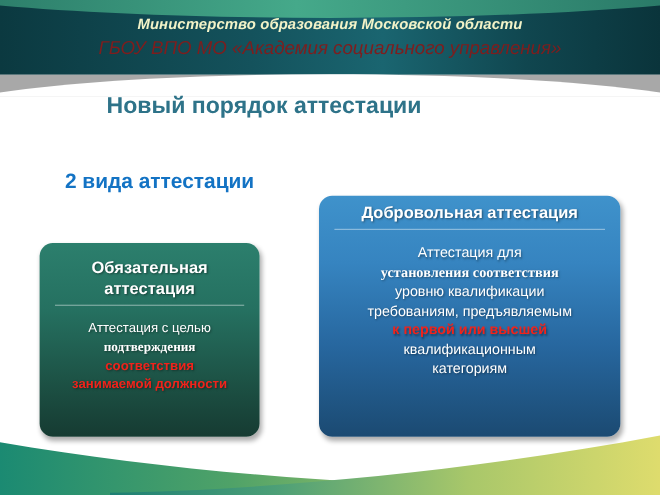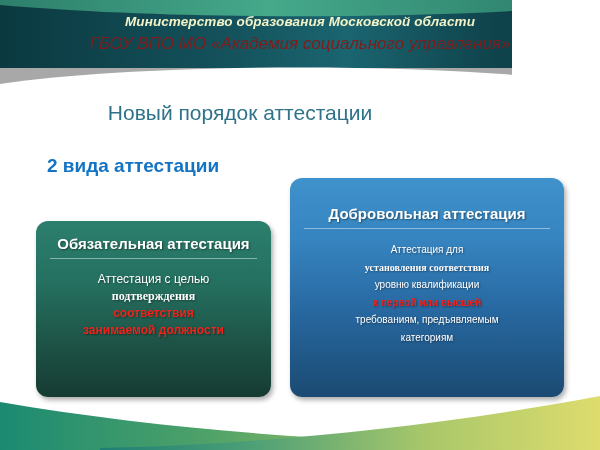--- a/index.html
+++ b/index.html
@@ -22,21 +22,21 @@
     width: 600px;
     height: 450px;
     background: #ffffff;
     overflow: hidden;
   }
 
   
   .header-wrap {
     position: absolute;
     top: 0; left: 0;
-    width: 512px;
+    width: 600px;
     height: 88px;
     overflow: hidden;
   }
   .header-svg {
     position: absolute;
     top: 0; left: 0;
     width: 600px;
     height: 88px;
     display: block;
   }
@@ -70,31 +70,30 @@
 
   
   .main-title {
     position: absolute;
     top: 84px;
     left: 0;
     width: 480px;
     text-align: center;
     color: #2e7389;
     font-size: 21px;
-    font-weight: normal;
+    font-weight: bold;
     line-height: 26px;
     z-index: 4;
-    margin-top: 16px;
   }
   .main-title .ln { display: block; }
 
   .subtitle {
     position: absolute;
     top: 155px;
-    left: 47px;
+    left: 59px;
     color: #1373c4;
     font-size: 19px;
     font-weight: bold;
     z-index: 4;
   }
 
   
   .card {
     position: absolute;
     border-radius: 12px;
@@ -122,37 +121,37 @@
     text-shadow: 1px 1px 2px rgba(0,0,0,0.4);
   }
   .card-body .ln { display: block; }
   .red { color: #f0231b; font-weight: bold; }
   .b { font-weight: bold; font-family: Liberation Serif, serif; }
 
   
   .card-mandatory {
     left: 36px;
     top: 221px;
-    width: 235px;
+    width: 200px;
     height: 176px;
     padding: 13px 8px 0 8px;
     background: linear-gradient(180deg, #2c7f6d 0%, #257060 35%, #1d5346 70%, #163b32 100%);
   }
 
   
   .card-voluntary {
     left: 290px;
     top: 178px;
     width: 274px;
     height: 219px;
-    padding: 26px 8px 0 8px;
+    padding: 6px 8px 0 8px;
     background: linear-gradient(180deg, #3f92cb 0%, #3684c0 28%, #27679f 62%, #1b4a72 100%);
   }
   .card-voluntary .card-head { font-size: 15px; }
-  .card-voluntary .card-body { font-size: 10px; line-height: 17.5px; }
+  .card-voluntary .card-body { font-size: 13px; line-height: 17.5px; }
 
   
   .footer-wrap {
     position: absolute;
     left: 0;
     bottom: 0;
     width: 600px;
     height: 70px;
     overflow: hidden;
     z-index: 2;
@@ -220,22 +219,23 @@
   <div class="card card-voluntary">
     <div class="card-head">
       <span class="ln">Добровольная</span>
       <span class="ln">аттестация</span>
     </div>
     <div class="card-divider"></div>
     <div class="card-body">
       <span class="ln">Аттестация для</span>
       <span class="ln b">установления соответствия</span>
       <span class="ln">уровню квалификации</span>
+      <span class="ln">требованиям, предъявляемым</span>
       <span class="ln red">к первой или высшей</span>
-      <span class="ln">требованиям, предъявляемым</span>
+      <span class="ln">квалификационным</span>
       <span class="ln">категориям</span>
     </div>
   </div>
 
   <div class="footer-wrap">
     <svg class="footer-svg" viewBox="0 0 600 70" preserveAspectRatio="none">
       <defs>
         <linearGradient id="gWave1" x1="0" y1="0" x2="1" y2="0">
           <stop offset="0%" stop-color="#1b8a72"></stop>
           <stop offset="35%" stop-color="#4fa268"></stop>

